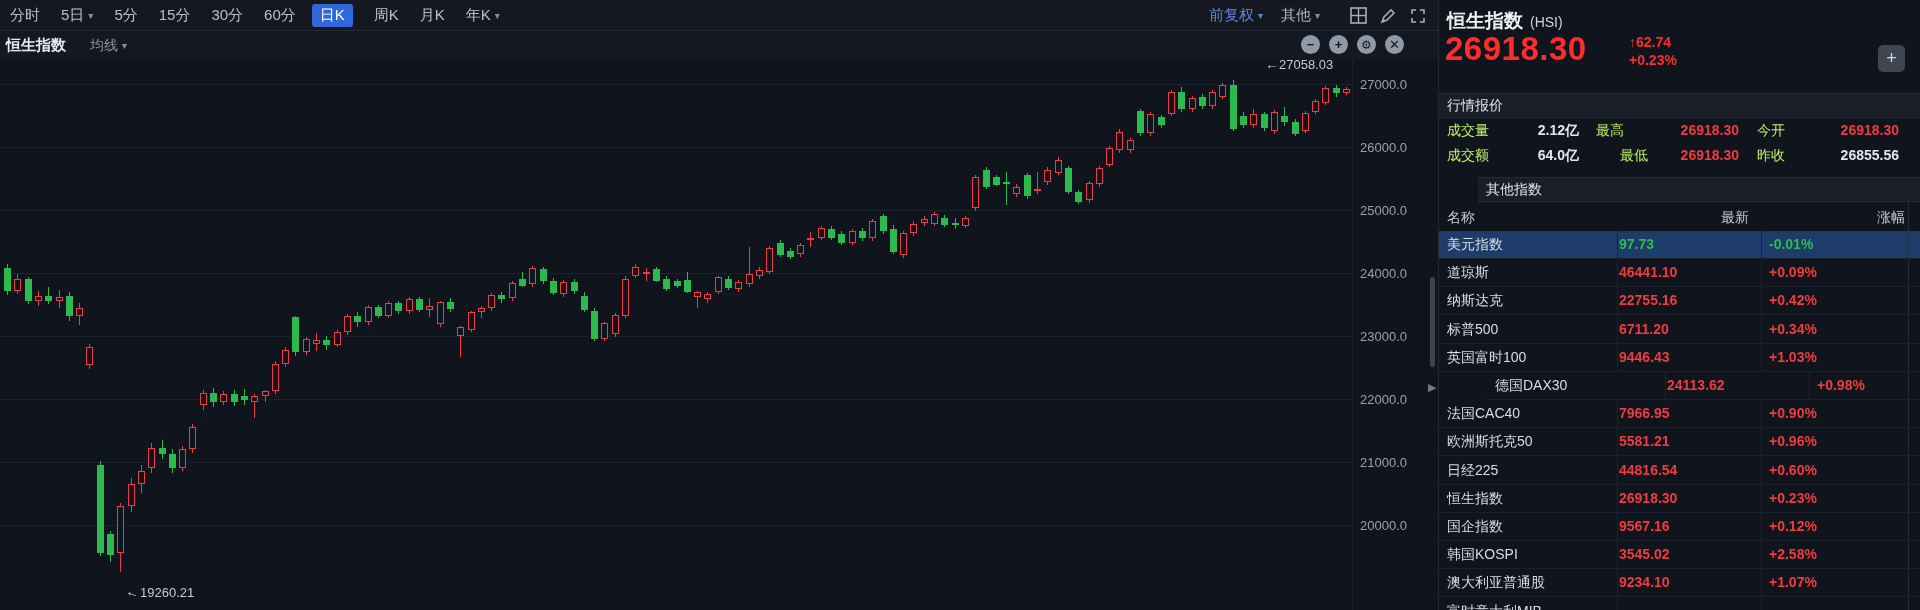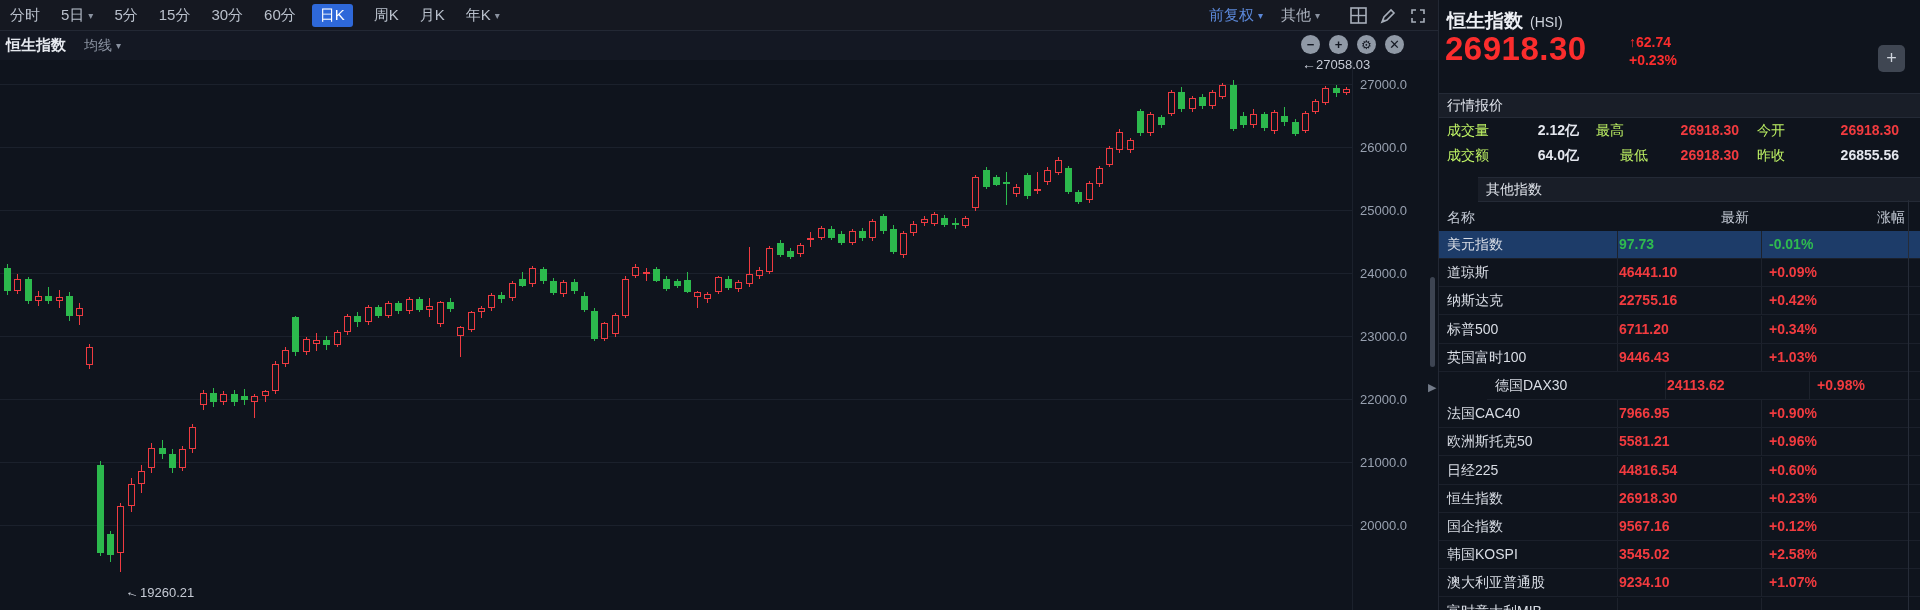--- a/index.html
+++ b/index.html
@@ -13,21 +13,21 @@
   .tb-item.active{background:#2e68d9;color:#fff;border-radius:3px;padding:2px 8px;margin-left:16px;}
   .caret{font-size:10px;margin-left:4px;color:#8a92a0;}
   #toolbar-right{position:absolute;right:10px;top:0;height:31px;display:flex;align-items:center;}
   .tbr-item{font-size:15px;margin-right:18px;display:flex;align-items:center;cursor:pointer;}
   .tbr-blue{color:#5b87d7;}
   .tbr-gray{color:#aab1bd;}
   .tb-icon{width:20px;height:20px;margin-left:10px;cursor:pointer;display:flex;align-items:center;justify-content:center;}
   
   #chart-sub{position:absolute;left:0;top:31px;width:1438px;height:29px;background:#141823;display:flex;align-items:center;}
   #symbol-label{color:#e6e9ef;font-size:15px;font-weight:bold;margin-left:6px;}
-  #ma-label{color:#8a92a0;font-size:14px;margin-left:18px;display:flex;align-items:center;cursor:pointer;}
+  #ma-label{color:#8a92a0;font-size:14px;margin-left:24px;display:flex;align-items:center;cursor:pointer;}
   #chart-controls{position:absolute;right:34px;top:4px;display:flex;}
   .ctl{width:19px;height:19px;border-radius:50%;background:#9099a6;color:#141823;font-size:13px;font-weight:bold;
     display:flex;align-items:center;justify-content:center;margin-left:9px;cursor:pointer;line-height:1;}
   
   #chart{position:absolute;left:0;top:60px;width:1438px;height:550px;overflow:hidden;background:#0f141d;}
   .gridline{position:absolute;left:0;width:1352px;height:1px;background:#1b212c;}
   .ytick{position:absolute;left:1360px;color:#98a1b0;font-size:13px;transform:translateY(-50%);}
   #axis-sep{position:absolute;left:1352px;top:0;width:1px;height:550px;background:#1b212c;}
   .wick{position:absolute;width:1px;}
   .body-up{position:absolute;border:1px solid #ef3b41;background:#0f141d;box-sizing:border-box;}
@@ -409,21 +409,21 @@
     <div id="yaxis-layer">
         <div class="ytick" style="top: 24px;">27000.0</div>
         <div class="ytick" style="top: 87px;">26000.0</div>
         <div class="ytick" style="top: 150px;">25000.0</div>
         <div class="ytick" style="top: 213px;">24000.0</div>
         <div class="ytick" style="top: 276px;">23000.0</div>
         <div class="ytick" style="top: 339px;">22000.0</div>
         <div class="ytick" style="top: 402px;">21000.0</div>
         <div class="ytick" style="top: 465px;">20000.0</div>
       </div>
-    <div class="annotation" id="high-ann" style="left:1302px;top:-4px;">
+    <div class="annotation" id="high-ann" style="left:1265px;top:-4px;">
       <span class="ann-arrow">←</span><span>27058.03</span>
     </div>
     <div class="annotation" id="low-ann" style="left:126px;top:524px;">
       <span class="ann-arrow" style="transform:rotate(18deg);">←</span><span>19260.21</span>
     </div>
   </div>
 
   <div id="pane-scrollbar"></div>
   <div id="panel-handle">▶</div>
 

